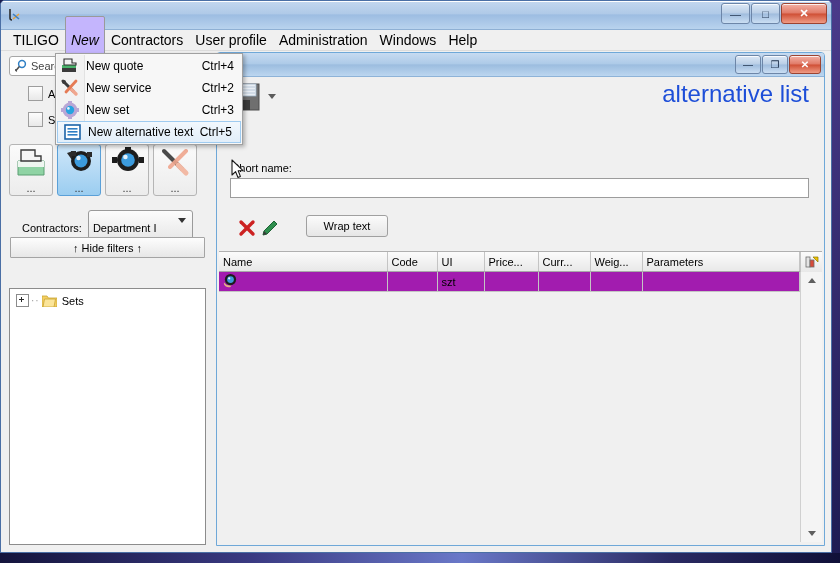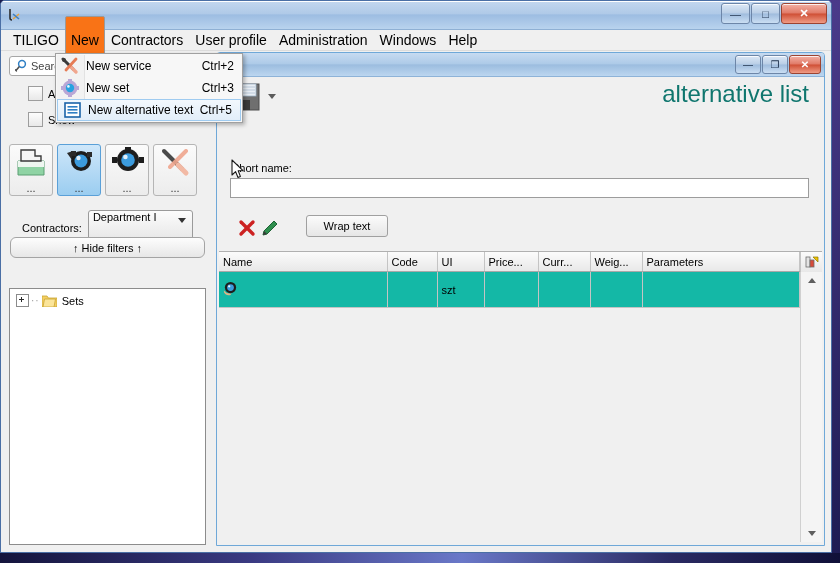--- a/index.html
+++ b/index.html
@@ -81,23 +81,24 @@
   }
   .menu-item {
     padding: 2px 6px;
     font-size: 14px;
     color: #000;
     white-space: nowrap;
     cursor: default;
   }
   .menu-item.active {
     border: 1px solid #9a9a9a;
-    background: #f97316;
+    background: #c4b5fd;
     padding: 15px 5px;
     border-radius: 2px;
+    font-style: italic;
   }
   
   #dropdown {
     position: absolute;
     left: 54px; top: 52px;
     width: 186px;
     background: #f7f7f7;
     border: 1px solid #a0a0a0;
     box-shadow: 2px 2px 4px rgba(0,0,0,0.28);
     z-index: 200;
@@ -210,39 +211,39 @@
     left: 18px; top: 158px;
     display: flex; align-items: center;
     font-size: 11px;
   }
   .combo {
     margin-left: 6px;
     width: 105px; height: 35px;
     border: 1px solid #9a9a9a;
     border-radius: 3px;
     background: linear-gradient(to bottom,#fcfcfc,#e4e4e4);
-    display: flex; align-items: flex-start;
+    display: flex; align-items: center;
     box-sizing: border-box;
     position: relative;
     font-size: 11px;
     padding-left: 4px;
   }
   .combo .arrow {
     position: absolute; right: 6px; top: 7px;
     width: 0; height: 0;
     border-left: 4px solid transparent;
     border-right: 4px solid transparent;
     border-top: 5px solid #333;
   }
   .hide-filters {
     position: absolute;
     left: 6px; top: 185px;
     width: 195px; height: 21px;
     border: 1px solid #a4a4a4;
-    border-radius: 6px;
+    border-radius: 1px;
     background: linear-gradient(to bottom,#fdfdfd,#e7e7e7);
     display: flex; align-items: center; justify-content: center;
     font-size: 11px;
     box-sizing: border-box;
   }
   .tree-panel {
     position: absolute;
     left: 5px; top: 236px;
     width: 197px; bottom: 2px;
     border: 1px solid #8c8c8c;
@@ -310,21 +311,21 @@
     position: absolute; left: 50px; top: 17px;
     width: 0; height: 0;
     border-left: 4px solid transparent;
     border-right: 4px solid transparent;
     border-top: 5px solid #5b5b5b;
   }
   .big-title {
     position: absolute;
     right: 14px; top: 3px;
     font-size: 24px;
-    color: #0f766e;
+    color: #1d4ed8;
   }
   .shortname-label {
     position: absolute;
     left: 14px; top: 85px;
     font-size: 11px; color: #000;
   }
   .shortname-input {
     position: absolute;
     left: 12px; top: 101px; right: 14px;
     height: 20px;
@@ -376,22 +377,22 @@
     text-align: left;
     padding: 0 4px;
     color: #000;
     white-space: nowrap;
     overflow: hidden;
   }
   table.grid td {
     height: 19px;
     border-right: 1px solid #c4c4c4;
     border-bottom: 1px solid #c4c4c4;
-    padding: 8px 4px;
-    background: #14b8a6;
+    padding: 0 4px;
+    background: #a21caf;
     white-space: nowrap;
     overflow: hidden;
   }
   td.num { text-align: right; }
   td.dim { background: #ececec; color: #333; }
   .grid-corner {
     position: absolute;
     right: 0; top: 0;
     width: 21px; height: 20px;
     border-bottom: 1px solid #a8a8a8;
@@ -674,20 +675,31 @@
           </div>
         </div>
 
       </div>
     </div>
   </div>
 
   <div id="dropdown">
     <div class="gutter"></div>
 
+    <div class="dd-item">
+      <span class="dd-icon">
+        <svg width="18" height="16" viewBox="0 0 18 16">
+          <path d="M1 7 h14 v7 h-14 z" fill="#3a3a3a"></path>
+          <path d="M1 7 h14 v3 h-14 z" fill="#49b36b"></path>
+          <path d="M3 1 h8 v4 h4 v2 h-12 z" fill="#f2f2f2" stroke="#2d2d2d" stroke-width="1.1"></path>
+        </svg>
+      </span>
+      <span class="dd-label">New quote</span>
+      <span class="dd-accel">Ctrl+4</span>
+    </div>
 
 
     <div class="dd-item">
       <span class="dd-icon">
         <svg width="18" height="18" viewBox="0 0 18 18">
           <path d="M2 2 L12 12" stroke="#3a3a3a" stroke-width="3" stroke-linecap="round"></path>
           <path d="M10 10 L15 15" stroke="#f0a68e" stroke-width="3.4" stroke-linecap="round"></path>
           <path d="M15 2 L5 13" stroke="#e57b55" stroke-width="2.8" stroke-linecap="round"></path>
           <circle cx="3" cy="3" r="2" fill="#3a3a3a"></circle>
         </svg>

